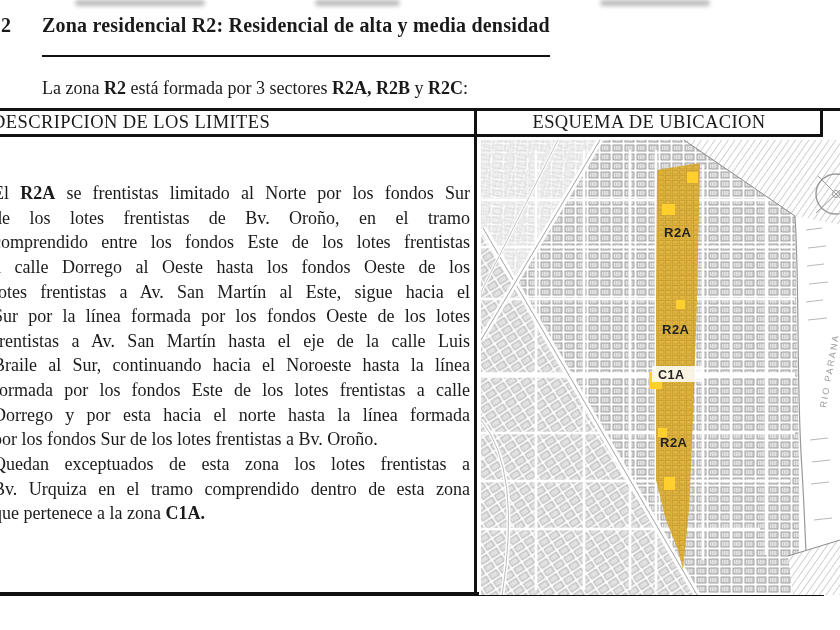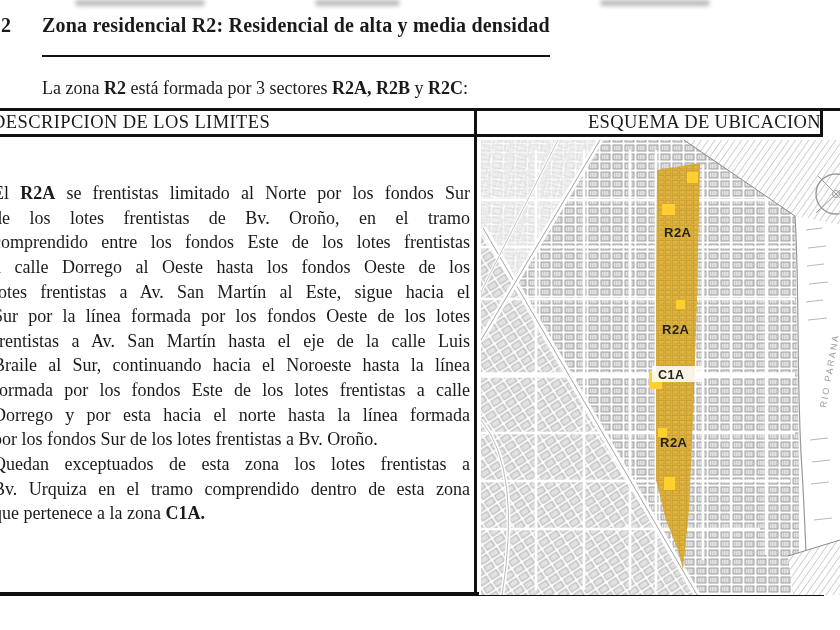--- a/index.html
+++ b/index.html
@@ -11,21 +11,21 @@
   
   #sec-num{left:1px;top:14px;font-size:20px;font-weight:bold;}
   #doc-title{left:42px;top:14px;font-size:20px;font-weight:bold;border-bottom:2px solid #111;padding-bottom:18px;letter-spacing:.2px;}
   #intro{left:42px;top:58px;font-size:18px;margin-top:20px;}
   
   .hline{position:absolute;background:#111;}
   .vline{position:absolute;background:#111;}
   
   .th{position:absolute;top:111px;height:23px;line-height:23px;font-size:18.5px;letter-spacing:.4px;white-space:nowrap;}
   #th-left{left:-8px;width:490px;text-align:left;}
-  #th-right{left:477px;width:344px;text-align:right;}
+  #th-right{left:477px;width:344px;text-align:center;}
   
   #limits-text{left:-7px;top:181px;width:477px;}
   .bl{height:24.65px;line-height:24.65px;font-size:18px;overflow:hidden;white-space:normal;}
   .j{text-align:justify;text-align-last:justify;}
   .last{text-align:left;}
   
   #map-wrap{left:479px;top:138px;width:361px;height:457px;overflow:hidden;}
   svg text.zl{font-family:"Liberation Sans","DejaVu Sans",sans-serif;font-weight:bold;fill:#222;}
   svg text.rl{font-family:"Liberation Sans","DejaVu Sans",sans-serif;fill:#9a9a9a;letter-spacing:2px;}
 </style>

